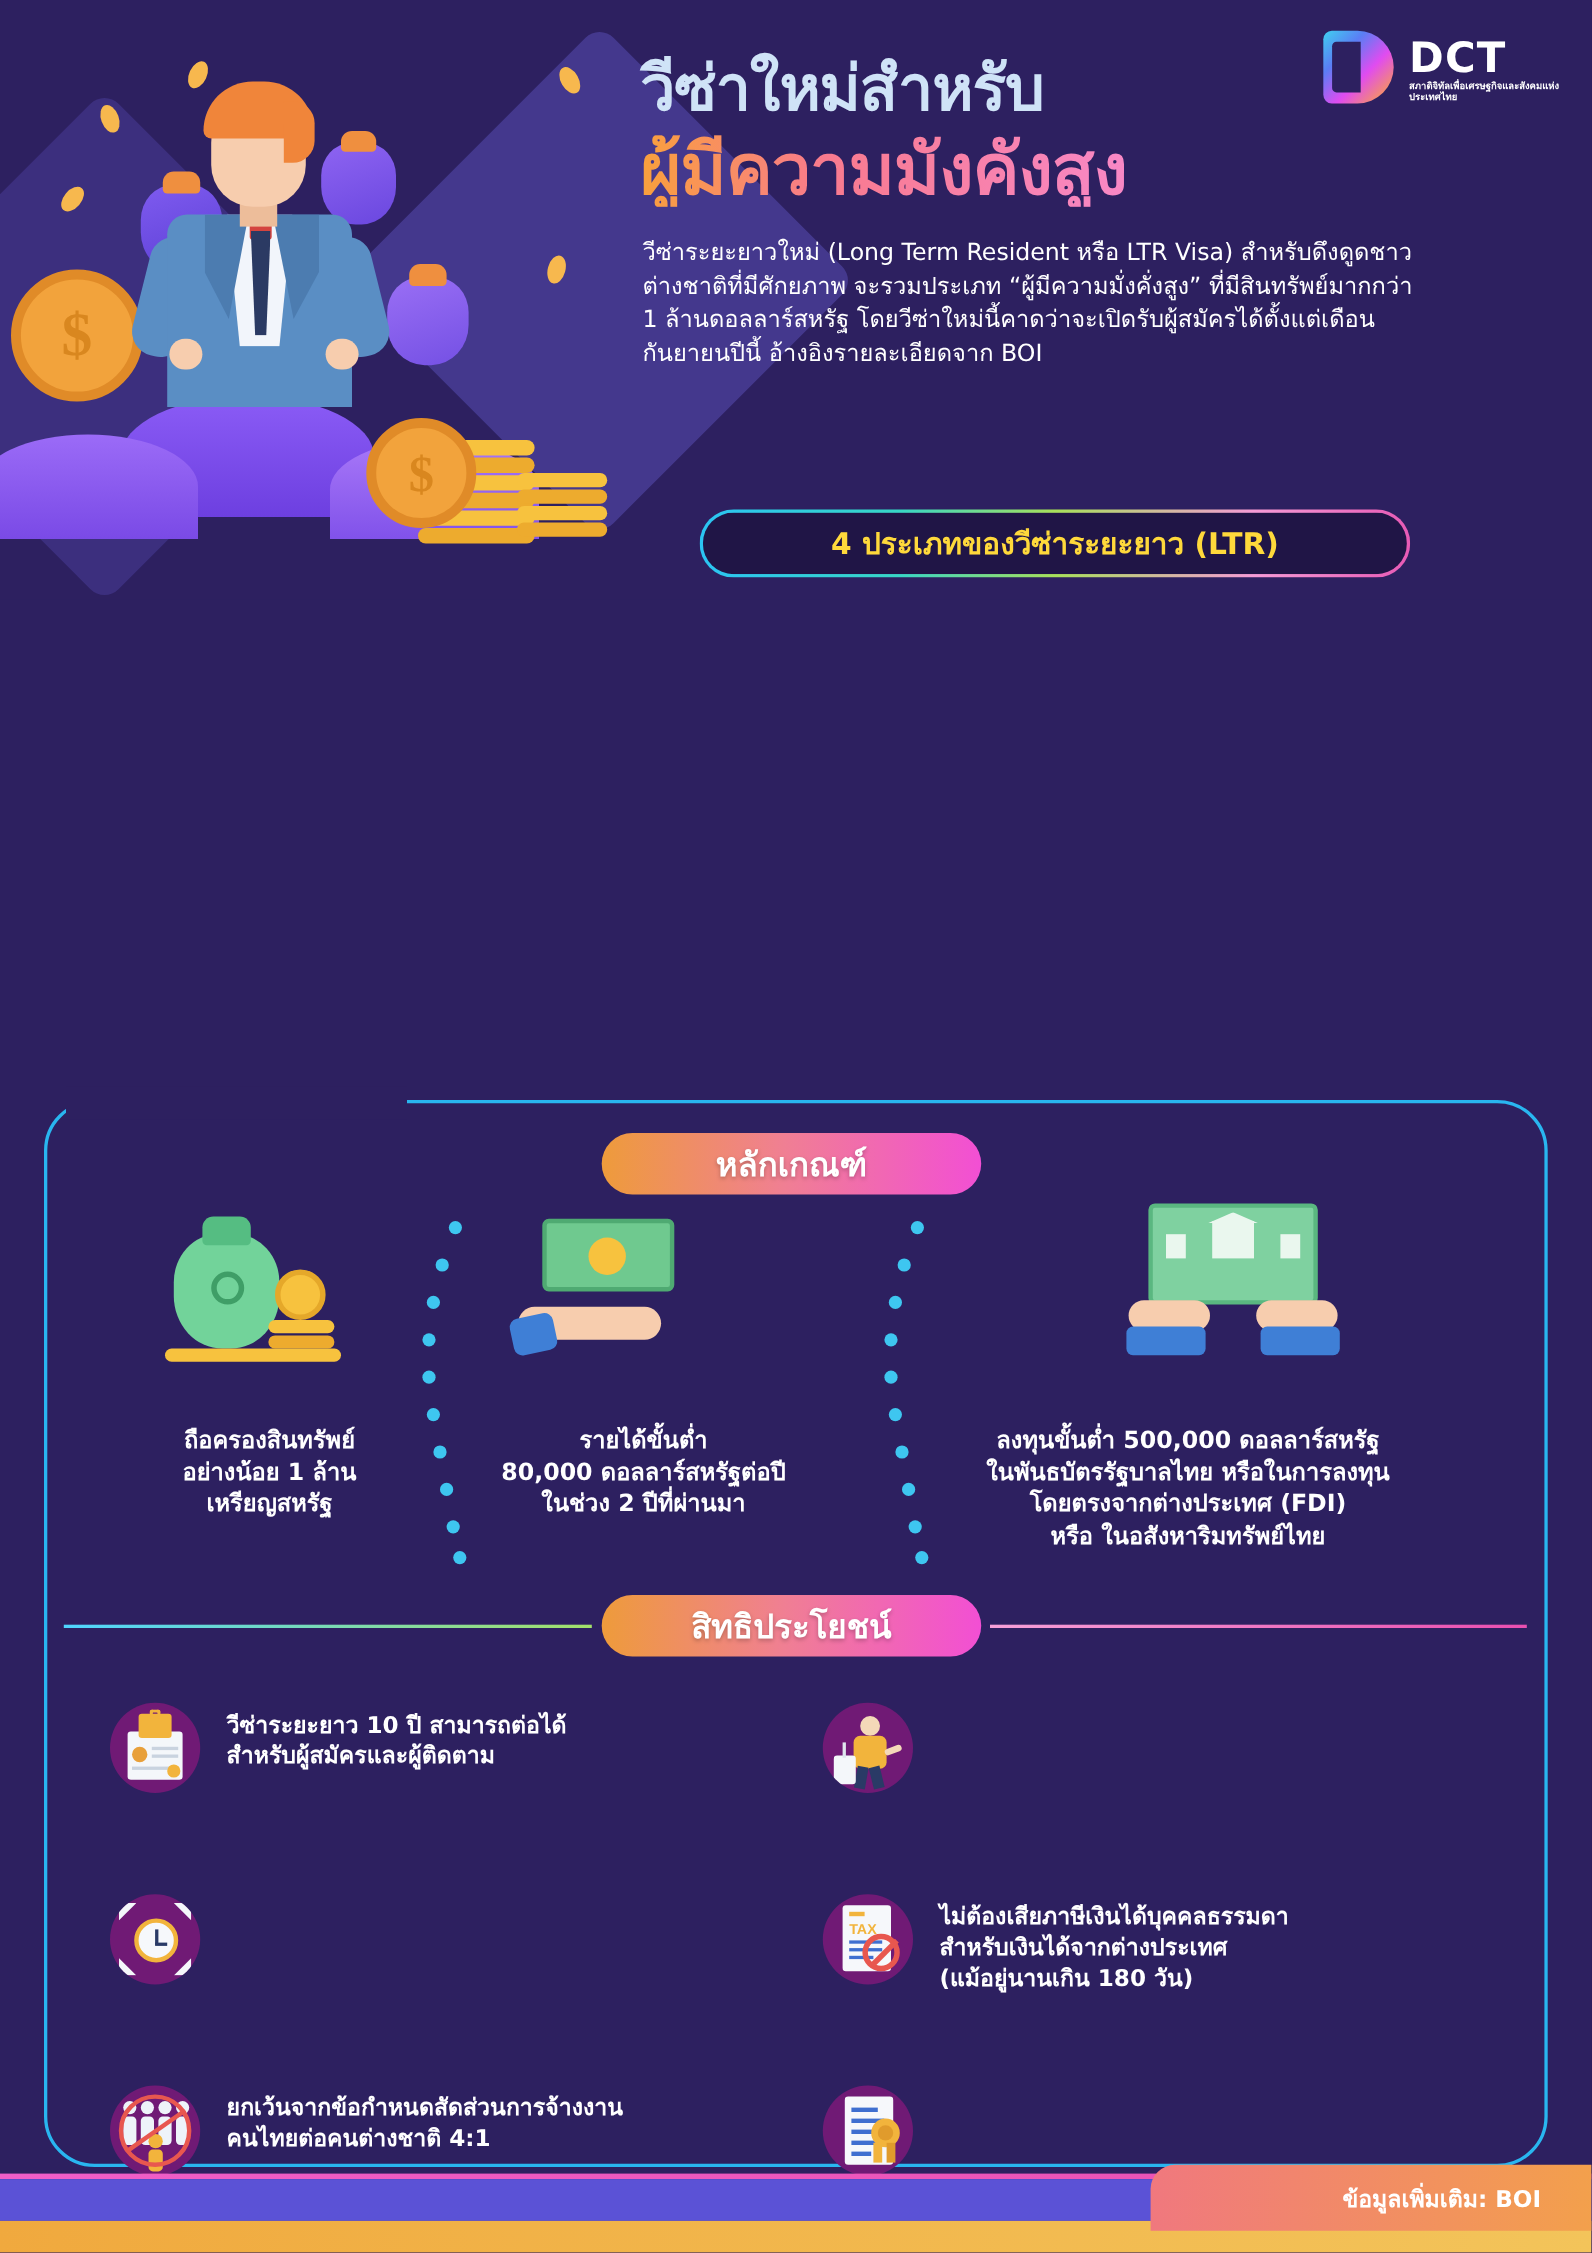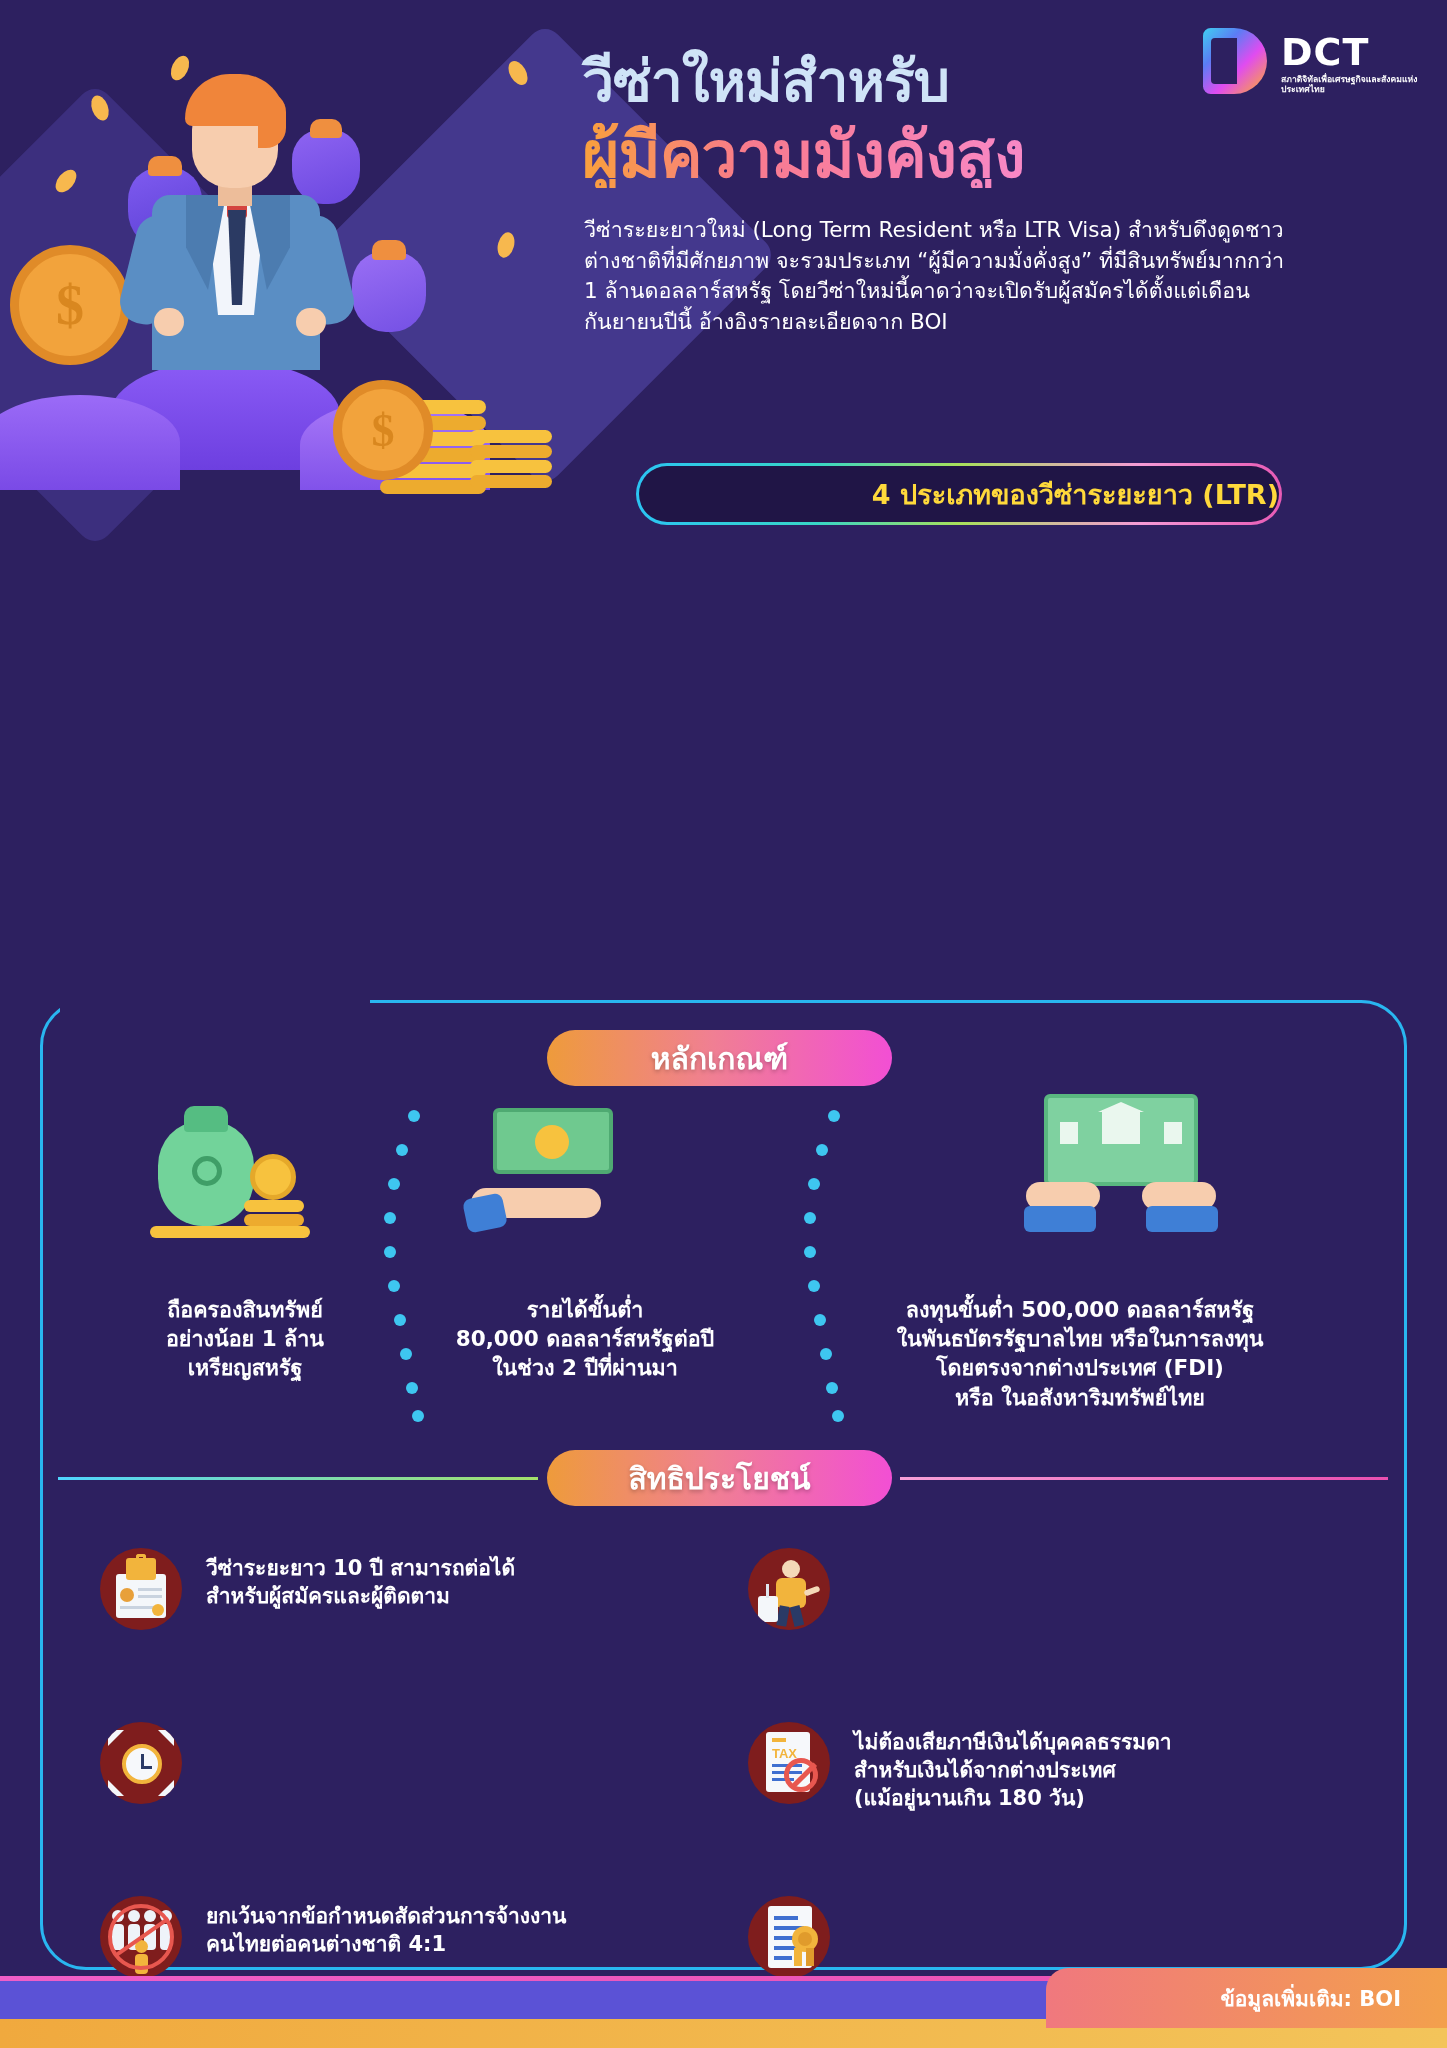--- a/index.html
+++ b/index.html
@@ -66,21 +66,21 @@
   .logo-text{ position:absolute; left:78px; top:2px; font-size:38px; font-weight:bold; color:#fff; letter-spacing:1px; }
   .logo-sub{ position:absolute; left:78px; top:46px; width:140px; font-size:8.6px; color:#fff; line-height:1.22; font-weight:bold; }
 
   
   .ltr-badge{
     position:absolute; left:636px; top:463px; width:646px; height:62px;
     border-radius:31px; background:#201546;
     border:3px solid transparent;
     background-image:linear-gradient(#201546,#201546),linear-gradient(90deg,#2bc4f3 0%,#38d6c6 28%,#a8e05b 50%,#f59bd6 78%,#e75ab5 100%);
     background-origin:border-box; background-clip:padding-box,border-box;
-    display:flex; align-items:center; justify-content:flex-end;
+    display:flex; align-items:center; justify-content:center;
   }
   .ltr-badge span{ font-size:27px; font-weight:bold; color:#ffd93b; }
 
   
   .visa-zone{ position:absolute; left:0; top:540px; width:1447px; height:520px; }
   .vcard{ position:absolute; border-radius:22px; overflow:hidden; }
 
   
   #card1 { left:75px; top:0px; width:285px; }
   #card2 { left:380px; top:32px; width:205px; }
@@ -110,21 +110,21 @@
   .crit{ position:absolute; text-align:center; color:#fff; }
   .crit-txt{ font-size:21.5px; font-weight:bold; line-height:1.36; }
   .dots{ position:absolute; }
   .dots i{ position:absolute; width:12px; height:12px; border-radius:50%; background:#3ec6f0; }
 
   
   .ci{ position:absolute; }
 
   
   .bene{ position:absolute; display:flex; align-items:flex-start; gap:24px; }
-  .bicon{ width:82px; height:82px; border-radius:50%; background:#7f1d1d; flex:none; position:relative; overflow:hidden; }
+  .bicon{ width:82px; height:82px; border-radius:50%; background:#701a75; flex:none; position:relative; overflow:hidden; }
   .btxt{ color:#fff; font-size:21px; font-weight:bold; line-height:1.34; padding-top:6px; }
 
   
   .footer{ position:absolute; left:0; top:1976px; width:1447px; height:72px; }
   .f-bar1{ position:absolute; left:0; top:0; width:1447px; height:5px; background:linear-gradient(90deg,#f05ec8,#e94fb0); }
   .f-bar2{ position:absolute; left:0; top:5px; width:1447px; height:38px; background:#5b52d6; }
   .f-bar3{ position:absolute; left:0; top:43px; width:1447px; height:29px; background:linear-gradient(90deg,#f0a93e,#f3c45a); }
   .f-tag{ position:absolute; left:1046px; top:-8px; width:401px; height:60px;
      border-radius:22px 0 0 0; background:linear-gradient(90deg,#f0787e 0%,#f3a04c 100%);
      display:flex; align-items:center; justify-content:flex-end; padding-right:46px; }

